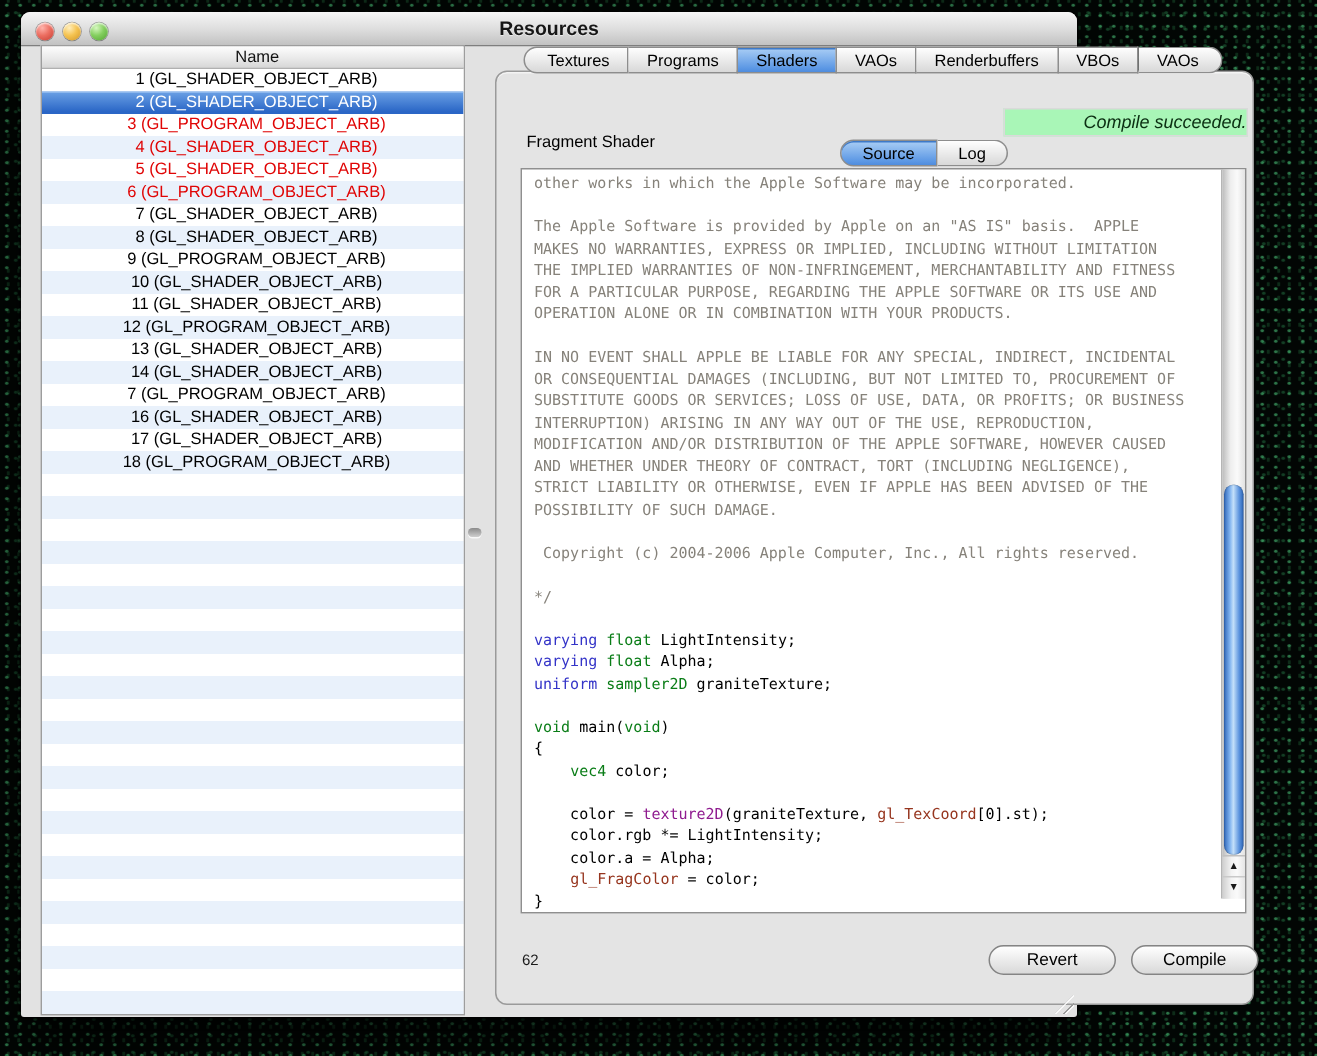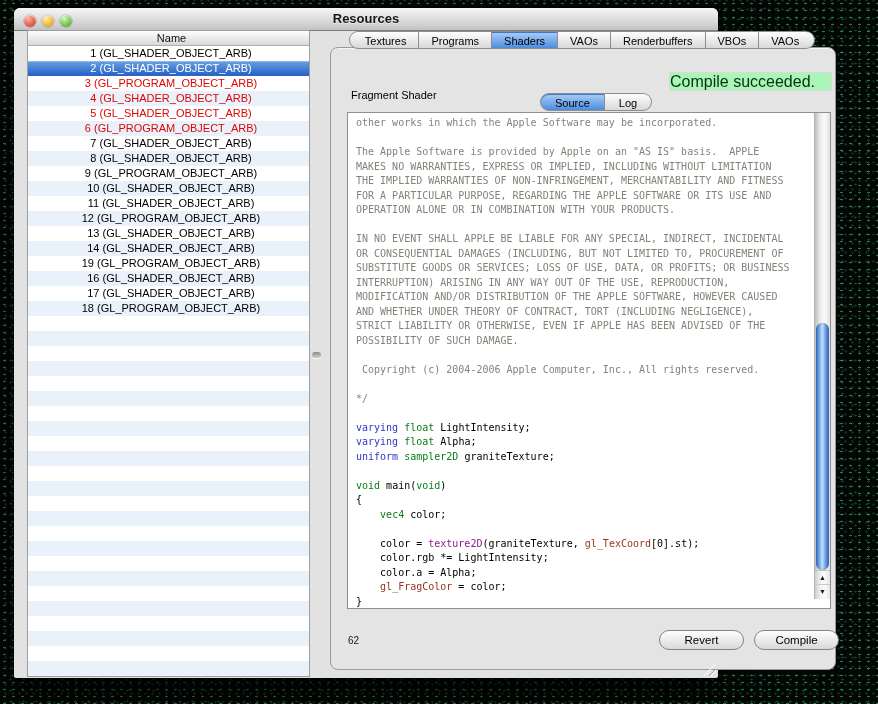--- a/index.html
+++ b/index.html
@@ -87,24 +87,24 @@
   .tab:first-child{border-left:1px solid #8d8d8d;border-radius:9px 0 0 9px;padding-left:15px;}
   .tab:last-child{border-radius:0 9px 9px 0;padding-right:15px;}
   .tab.selected{
     background:linear-gradient(#aacef5,#5b97e4 85%,#4f8cdd);
     box-shadow:inset 0 1px 0 #3d79c8;
   }
   .fragment-label{position:absolute;left:336px;top:67px;font-size:11px;color:#000;margin-top:13px;}
   .status-box{
     position:absolute;left:654px;top:63px;width:163px;height:19px;
     background:var(--status-bg,#a9f6b7);border:1px solid #dadada;box-sizing:border-box;
-    font-size:16px;line-height:17px;text-align:left;color:#0b2e12;
+    font-size:12px;line-height:17px;text-align:right;color:#0b2e12;font-style:italic;
   }
   .subtab-bar{
-    position:absolute;left:526px;top:85px;height:18px;display:flex;
+    position:absolute;left:546px;top:85px;height:18px;display:flex;
   }
   .subtab{
     font-size:11px;line-height:18px;padding:0 14px;color:#000;
     background:linear-gradient(#fefefe,#d8d8d8);
     border-top:1px solid #8d8d8d;border-bottom:1px solid #8d8d8d;border-right:1px solid #8d8d8d;
     white-space:nowrap;
   }
   .subtab:first-child{border-left:1px solid #8d8d8d;border-radius:9px 0 0 9px;}
   .subtab:last-child{border-radius:0 9px 9px 0;}
   .subtab.selected{
@@ -184,21 +184,21 @@
         <div class="row red">5 (GL_SHADER_OBJECT_ARB)</div>
         <div class="row red">6 (GL_PROGRAM_OBJECT_ARB)</div>
         <div class="row">7 (GL_SHADER_OBJECT_ARB)</div>
         <div class="row">8 (GL_SHADER_OBJECT_ARB)</div>
         <div class="row">9 (GL_PROGRAM_OBJECT_ARB)</div>
         <div class="row">10 (GL_SHADER_OBJECT_ARB)</div>
         <div class="row">11 (GL_SHADER_OBJECT_ARB)</div>
         <div class="row">12 (GL_PROGRAM_OBJECT_ARB)</div>
         <div class="row">13 (GL_SHADER_OBJECT_ARB)</div>
         <div class="row">14 (GL_SHADER_OBJECT_ARB)</div>
-        <div class="row">19 (GL_PROGRAM_OBJECT_ARB)</div>
+        <div class="row">7 (GL_PROGRAM_OBJECT_ARB)</div>
         <div class="row">16 (GL_SHADER_OBJECT_ARB)</div>
         <div class="row">17 (GL_SHADER_OBJECT_ARB)</div>
         <div class="row">18 (GL_PROGRAM_OBJECT_ARB)</div>
       </div>
   </div>
 
   <div class="splitter-dimple"></div>
 
   <div class="panel-box">
     <div class="fragment-label" style="position:absolute;left:20px;top:28px;">Fragment Shader</div>

